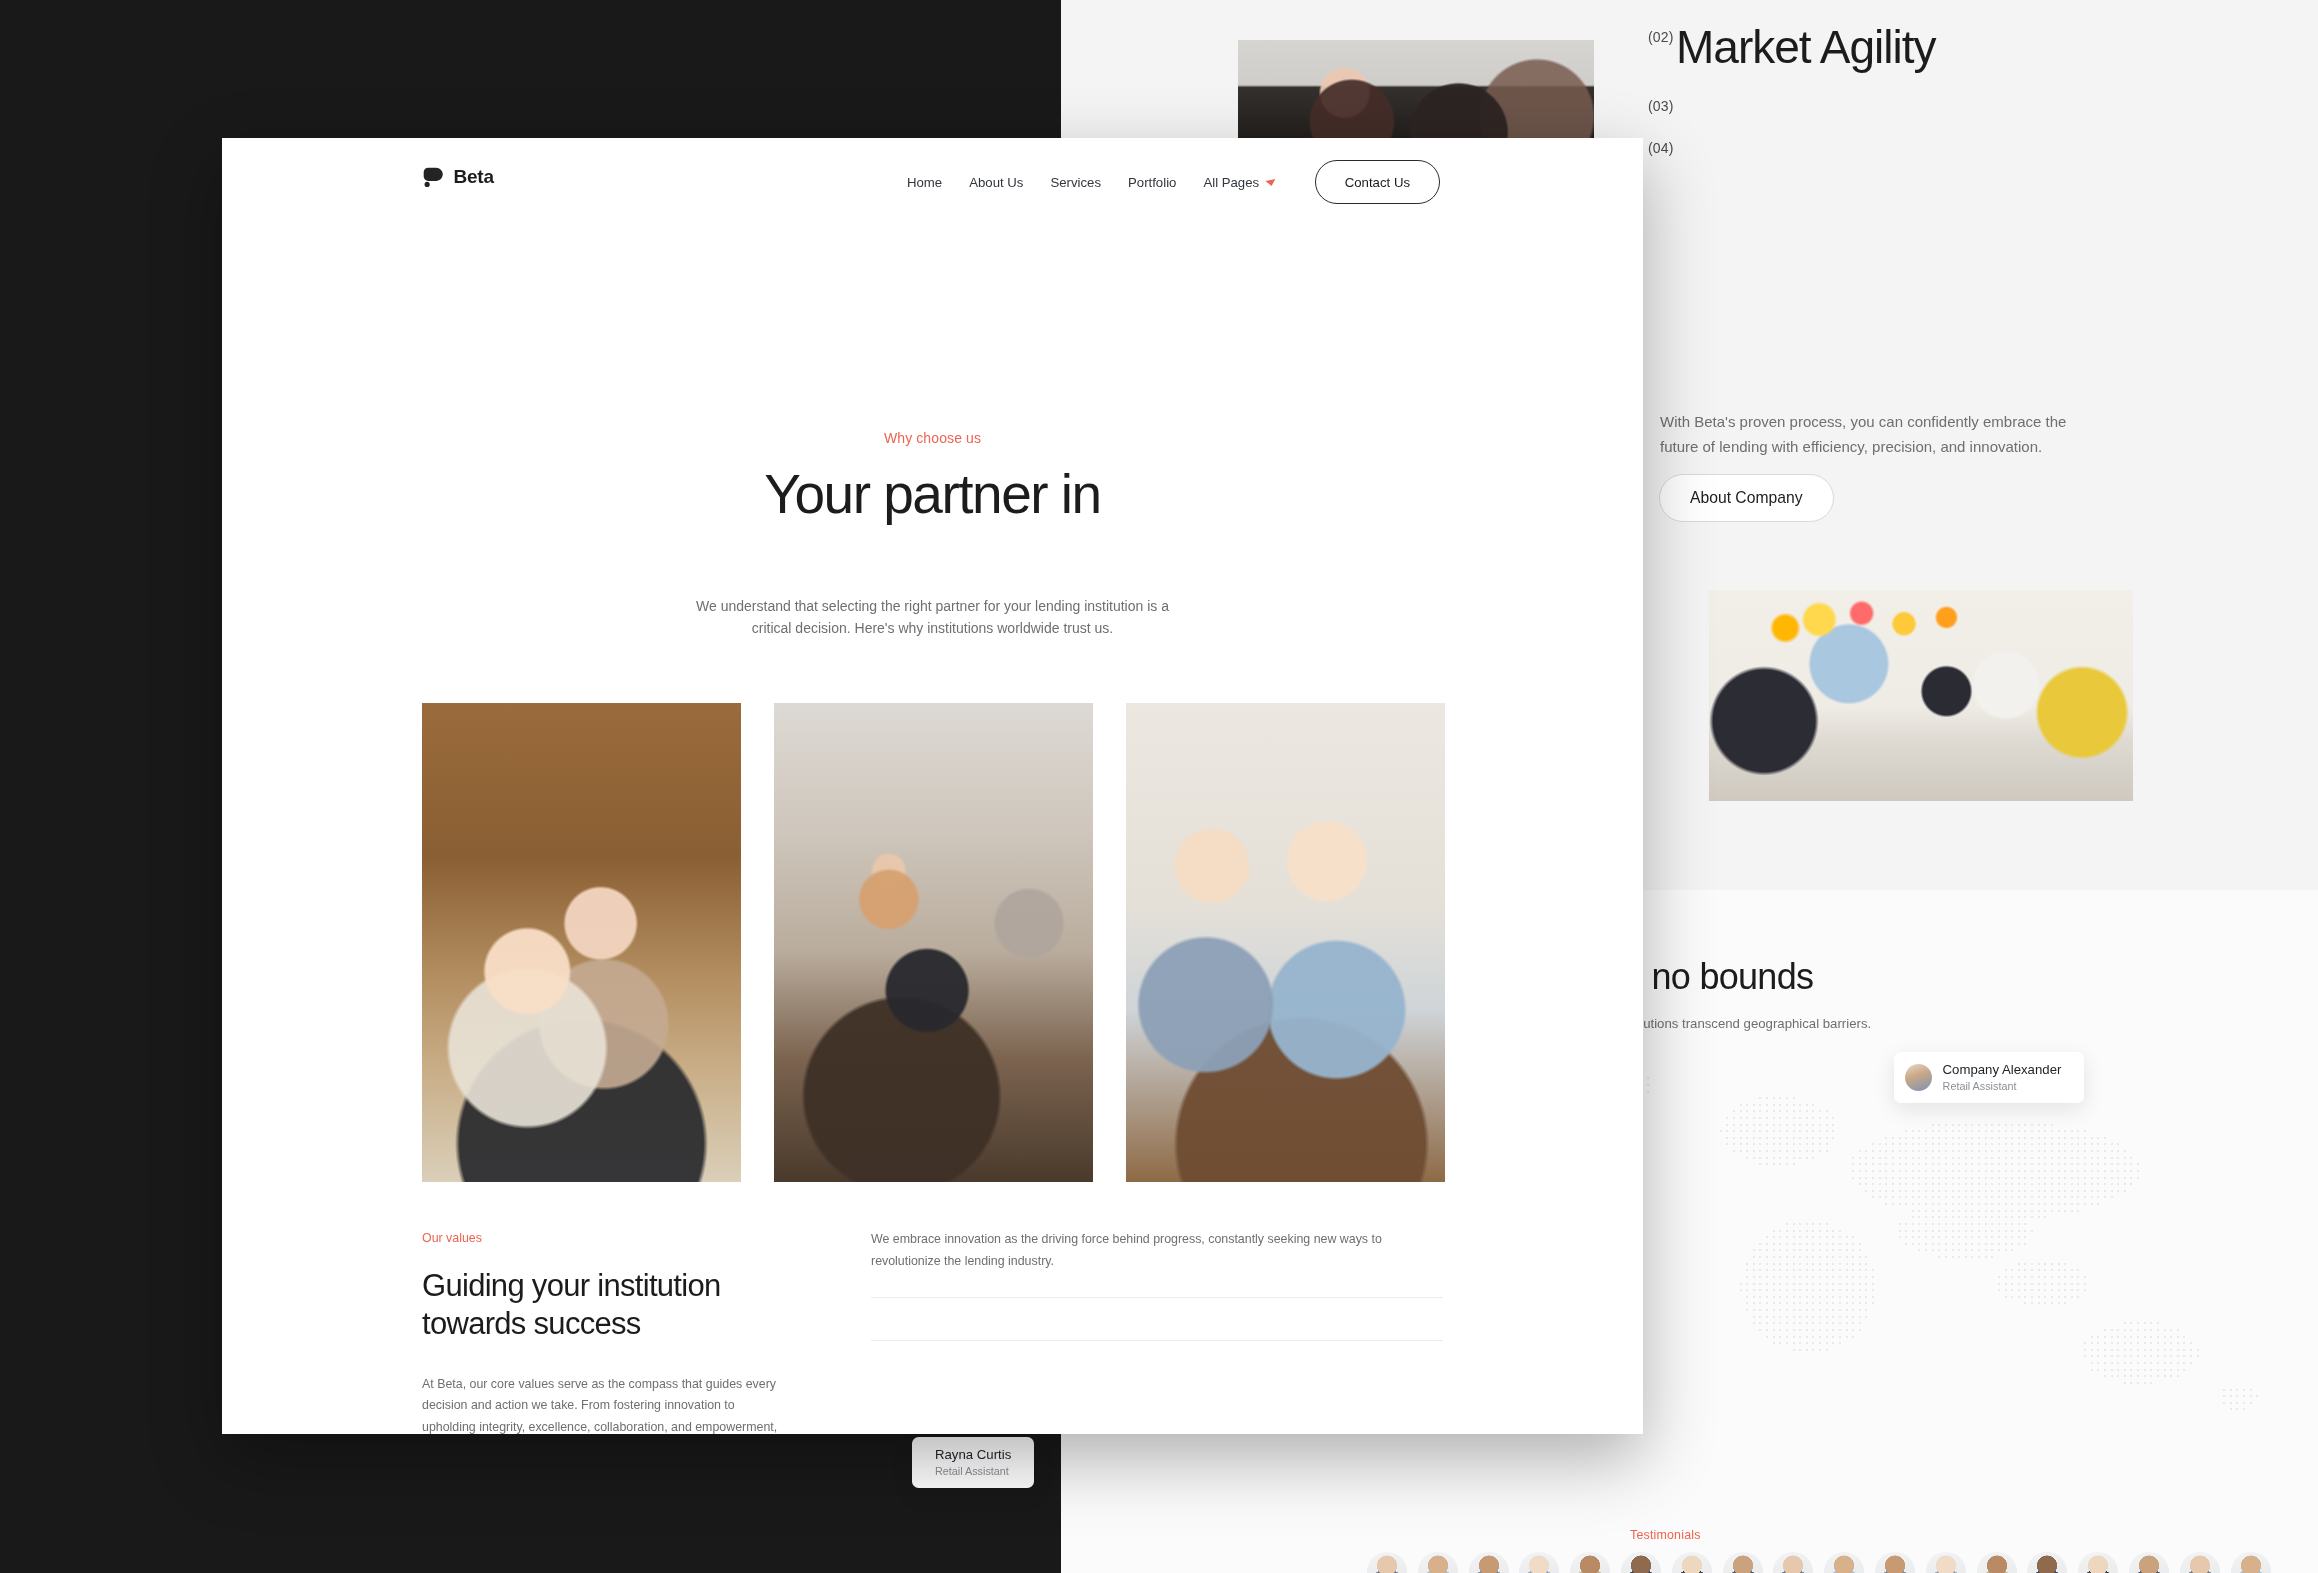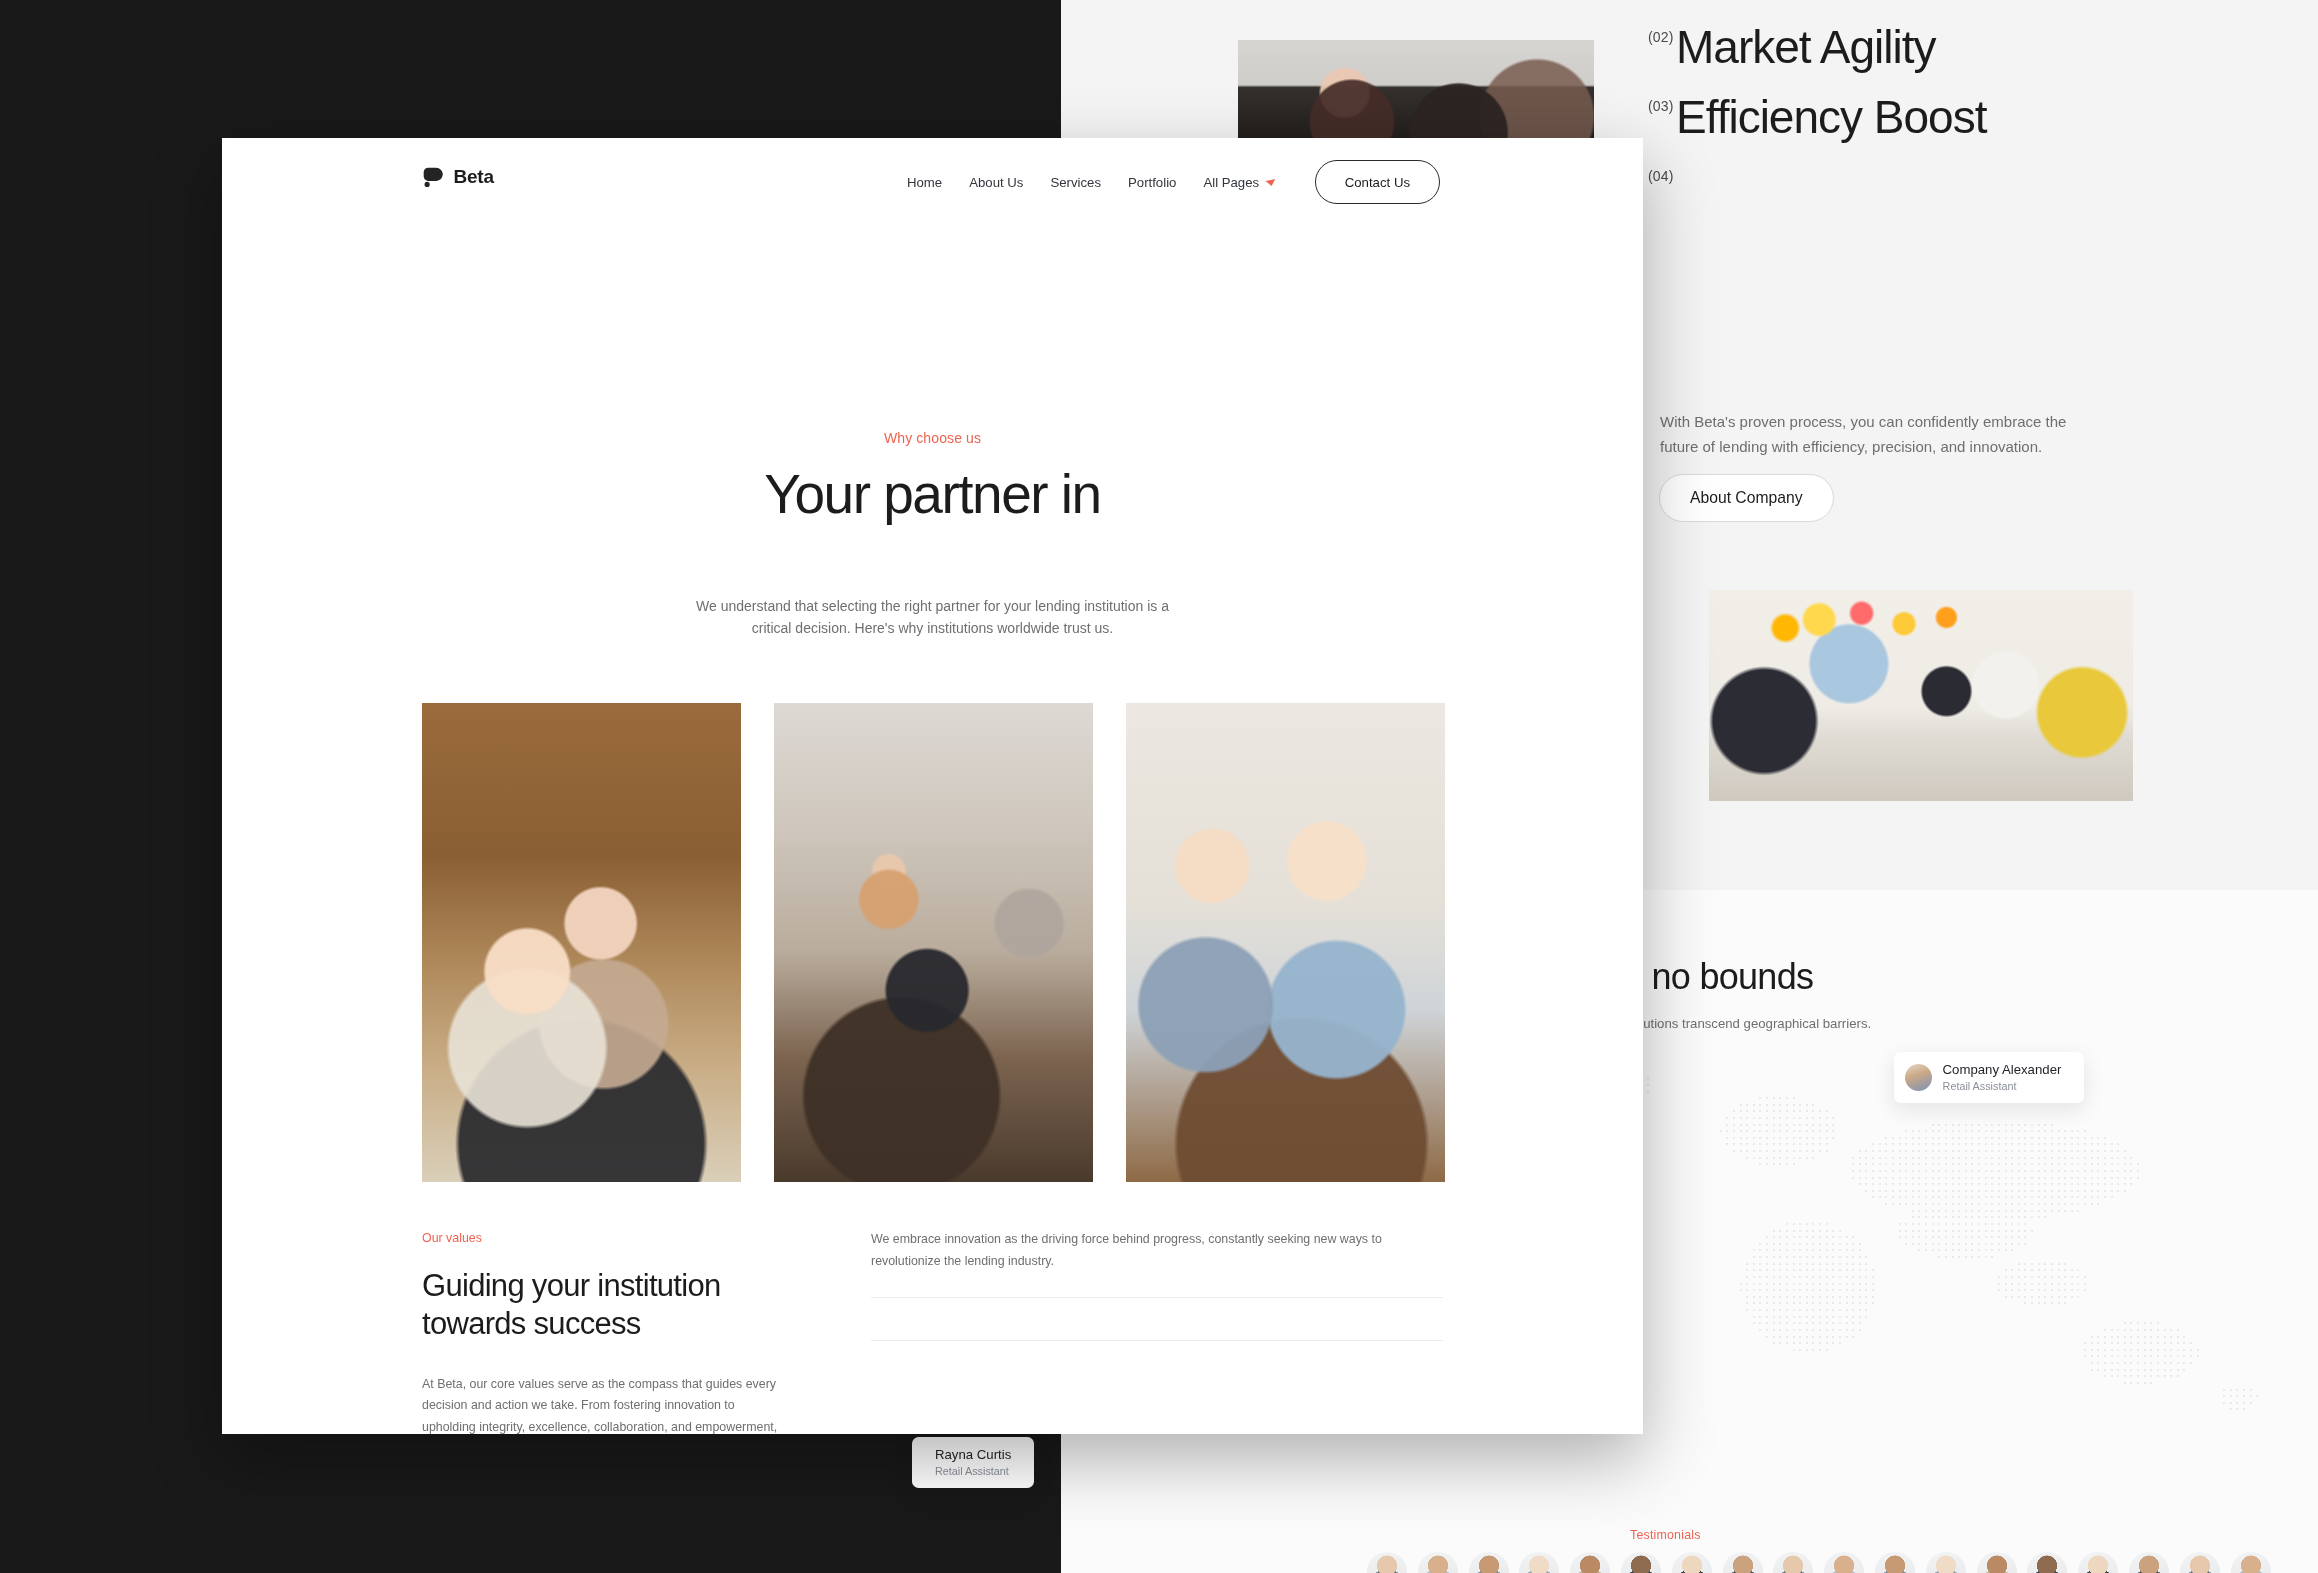--- a/index.html
+++ b/index.html
@@ -253,21 +253,20 @@
   <div class="photo ph-meeting-top"></div>
 </div>
 
 <div id="process-panel">
   <div class="proc-row">
     <span class="proc-num">(02)</span>
     <span class="proc-label">Market Agility</span>
   </div>
   <div class="proc-row">
     <span class="proc-num">(03)</span>
-    <span class="proc-label">Efficiency Boost</span>
   </div>
   <div class="proc-row">
     <span class="proc-num">(04)</span>
   </div>
 </div>
 
 <div id="process-desc">With Beta's proven process, you can confidently embrace the future of lending with efficiency, precision, and innovation.</div>
 <button id="about-company-btn">About Company</button>
 
 <div id="office-photo">

